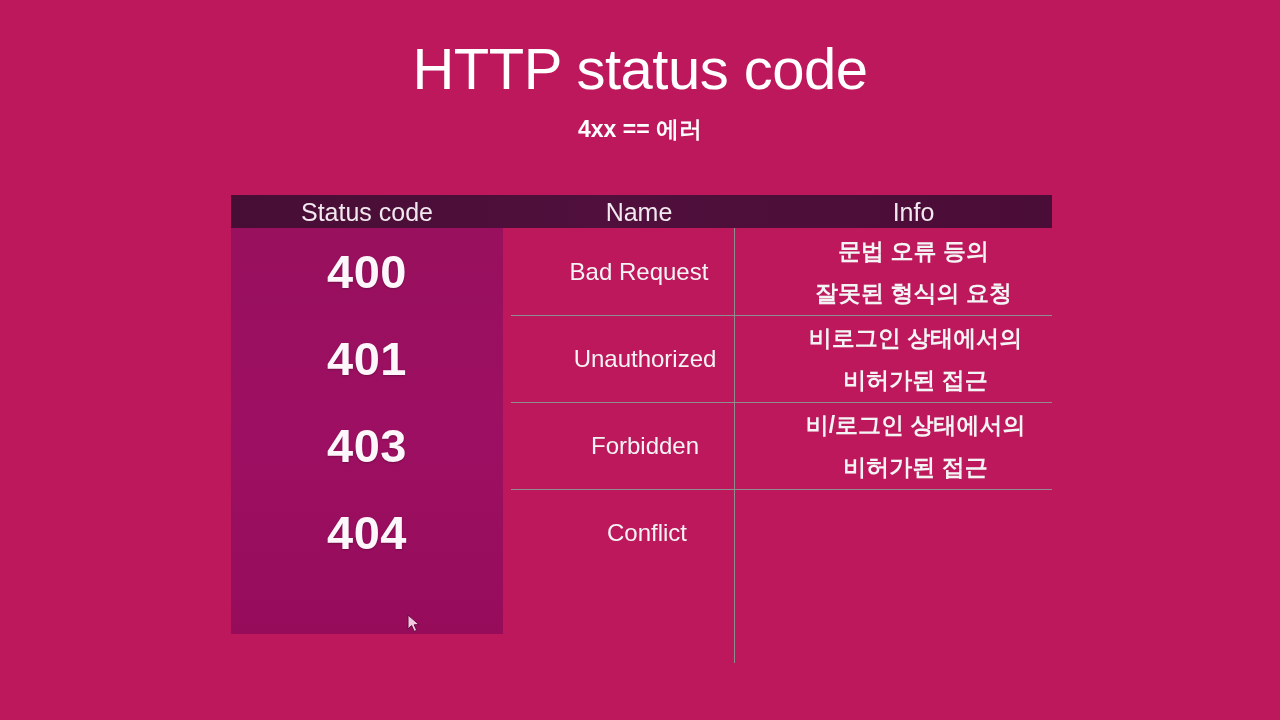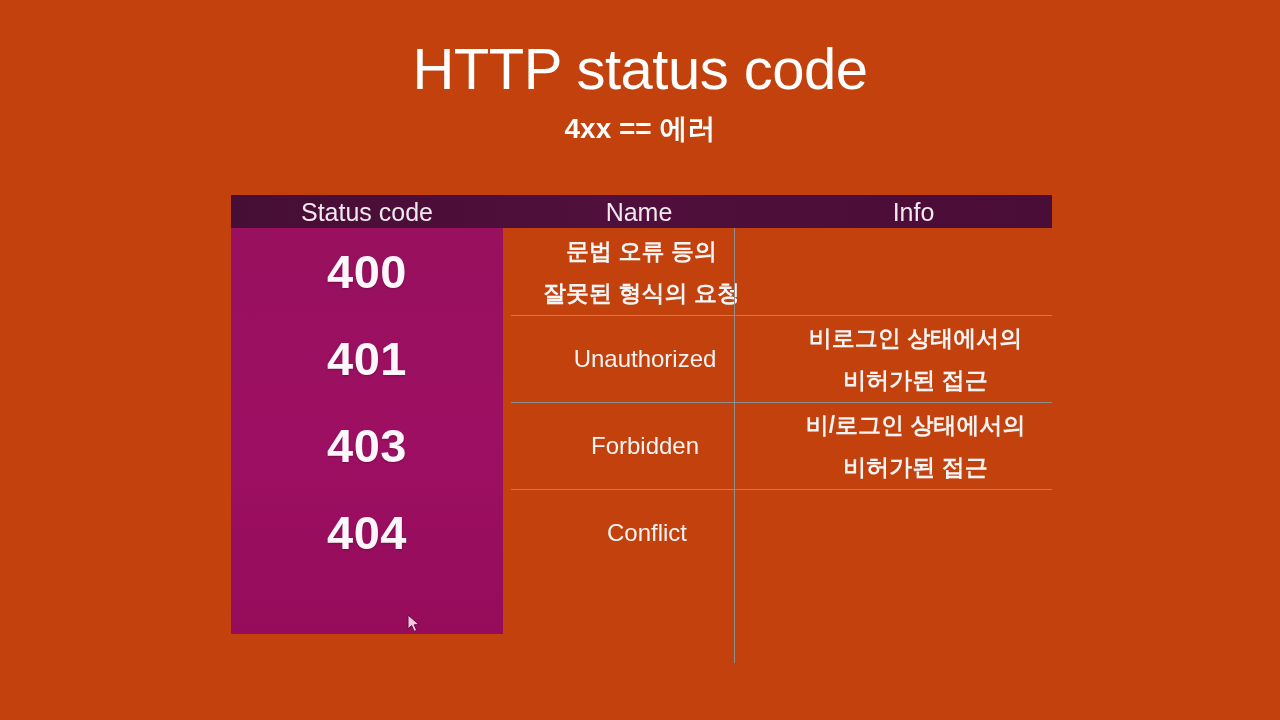--- a/index.html
+++ b/index.html
@@ -12,42 +12,42 @@
     height: 720px;
     overflow: hidden;
     font-family: "Liberation Sans", "DejaVu Sans", sans-serif;
     color: #ffffff;
     position: relative;
   }
 
   .slide {
     position: absolute;
     inset: 0;
-    background: #c2410c;
+    background: #be185d;
   }
 
   
   .title-block {
     position: absolute;
     top: 38px;
     left: 0;
     width: 1280px;
     text-align: center;
   }
   .slide-title {
     font-size: 58px;
     line-height: 62px;
     font-weight: 400;
     letter-spacing: -0.5px;
     color: #ffffff;
     white-space: nowrap;
   }
   .slide-subtitle {
     margin-top: 10px;
-    font-size: 28px;
+    font-size: 23px;
     line-height: 38px;
     font-weight: 700;
     letter-spacing: 0px;
     color: #ffffff;
     white-space: nowrap;
   }
 
   
   .table {
     position: absolute;
@@ -206,20 +206,23 @@
           <span class="code-text">403</span>
         </div>
         <div class="code-cell">
           <span class="code-text">404</span>
         </div>
       </div>
 
       <div class="right-cols">
 
         <div class="row">
+          <div class="cell-name">
+            <span class="name-text">Bad Request</span>
+          </div>
           <div class="cell-info">
             <span class="info-text">문법 오류 등의
 잘못된 형식의 요청</span>
           </div>
         </div>
 
         <div class="row">
           <div class="cell-name">
             <span class="name-text">Unauthorized</span>
           </div>

